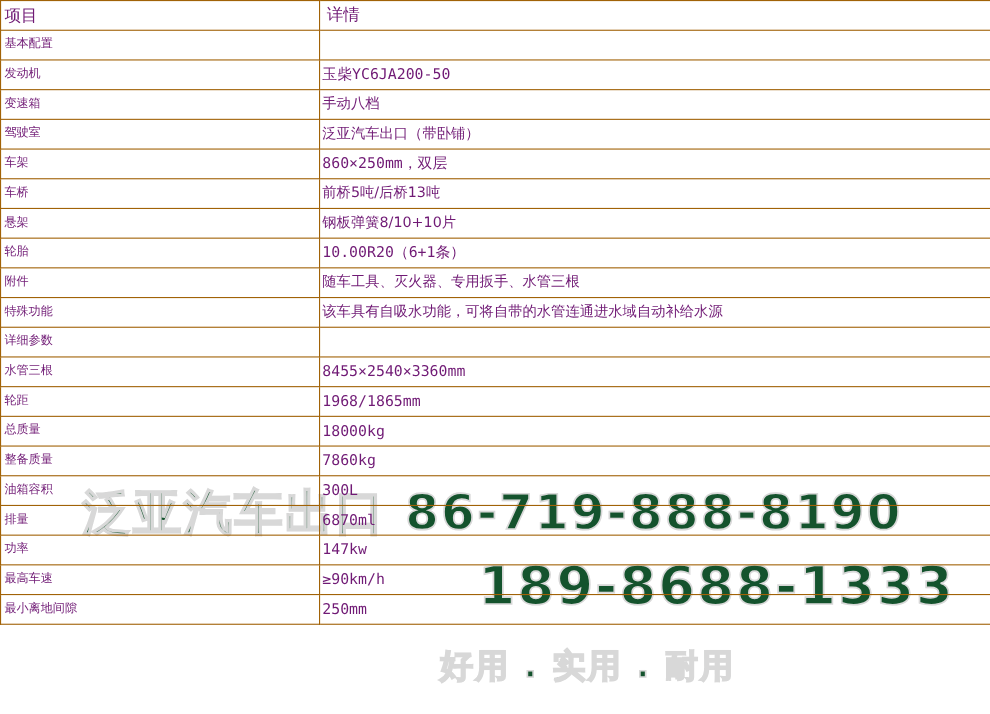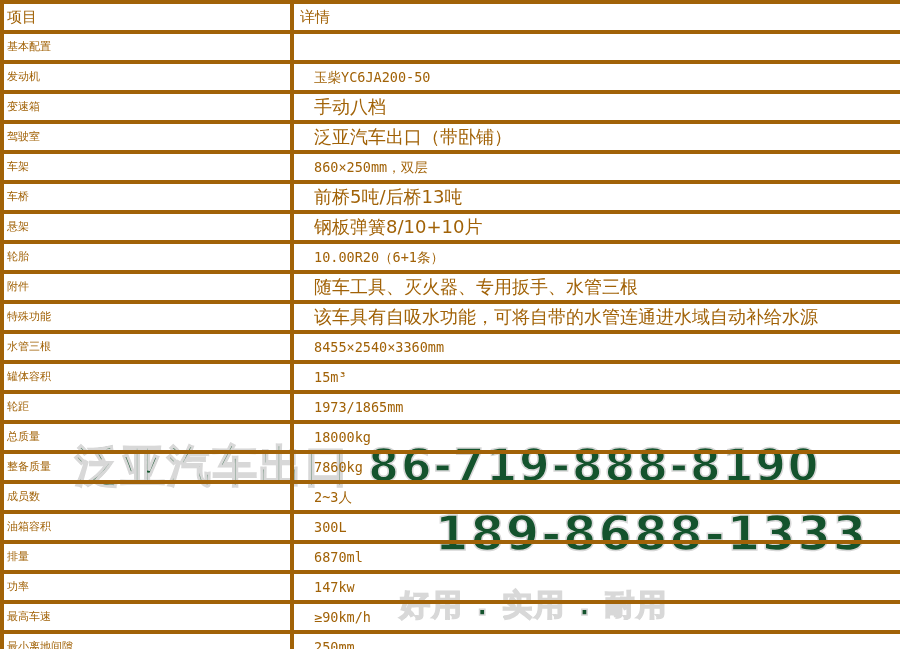--- a/index.html
+++ b/index.html
@@ -19,54 +19,54 @@
     width: 900px;
     border-collapse: collapse;
     table-layout: fixed;
     position: relative;
     z-index: 2;
   }
   #spec-table col.col-item { width: 290px; }
   #spec-table col.col-detail { width: 610px; }
 
   #spec-table td {
-    border: 4px solid #a16207;
+    border: 1px solid #a16207;
     height: 26px;
     line-height: 26px;
     padding: 0 0 0 4px;
     font-size: 15px;
-    color: #a16207;
+    color: #701a75;
     white-space: nowrap;
     overflow: hidden;
     vertical-align: middle;
     background: transparent;
     margin-left: 40px;
   }
   #spec-table td.cell-item {
     font-family: Liberation Mono, monospace;
     font-size: 11px;
     padding-left: 3px;
   }
   #spec-table td.cell-detail {
     font-family: "DejaVu Sans Mono", "DejaVu Sans", monospace;
     font-size: 13.5px;
-    padding-left: 20px;
+    padding-left: 2px;
   }
   #spec-table tr.header-row td {
     font-family: "DejaVu Sans", sans-serif;
     font-size: 15px;
   }
   #spec-table tr.header-row td.cell-detail {
     font-family: Liberation Serif, serif;
     font-size: 15px;
     padding-left: 6px;
   }
   #spec-table td.cn-detail {
     font-family: "DejaVu Sans", sans-serif;
-    font-size: 18px;
+    font-size: 13px;
   }
 
   
   .watermark {
     position: absolute;
     left: 0;
     top: 0;
     width: 900px;
     height: 649px;
     z-index: 1;
@@ -153,44 +153,40 @@
       </tr>
       <tr>
         <td class="cell-item">附件</td>
         <td class="cell-detail cn-detail">随车工具、灭火器、专用扳手、水管三根</td>
       </tr>
       <tr>
         <td class="cell-item">特殊功能</td>
         <td class="cell-detail cn-detail">该车具有自吸水功能，可将自带的水管连通进水域自动补给水源</td>
       </tr>
       <tr>
+        <td class="cell-item">详细参数</td>
+        <td class="cell-detail"></td>
+      </tr>
+      <tr>
         <td class="cell-item">水管三根</td>
         <td class="cell-detail">8455×2540×3360mm</td>
       </tr>
       <tr>
-        <td class="cell-item">罐体容积</td>
-        <td class="cell-detail">15m³</td>
-      </tr>
-      <tr>
         <td class="cell-item">轮距</td>
-        <td class="cell-detail">1973/1865mm</td>
+        <td class="cell-detail">1968/1865mm</td>
       </tr>
       <tr>
         <td class="cell-item">总质量</td>
         <td class="cell-detail">18000kg</td>
       </tr>
       <tr>
         <td class="cell-item">整备质量</td>
         <td class="cell-detail">7860kg</td>
       </tr>
       <tr>
-        <td class="cell-item">成员数</td>
-        <td class="cell-detail">2~3人</td>
-      </tr>
-      <tr>
         <td class="cell-item">油箱容积</td>
         <td class="cell-detail">300L</td>
       </tr>
       <tr>
         <td class="cell-item">排量</td>
         <td class="cell-detail">6870ml</td>
       </tr>
       <tr>
         <td class="cell-item">功率</td>
         <td class="cell-detail">147kw</td>

